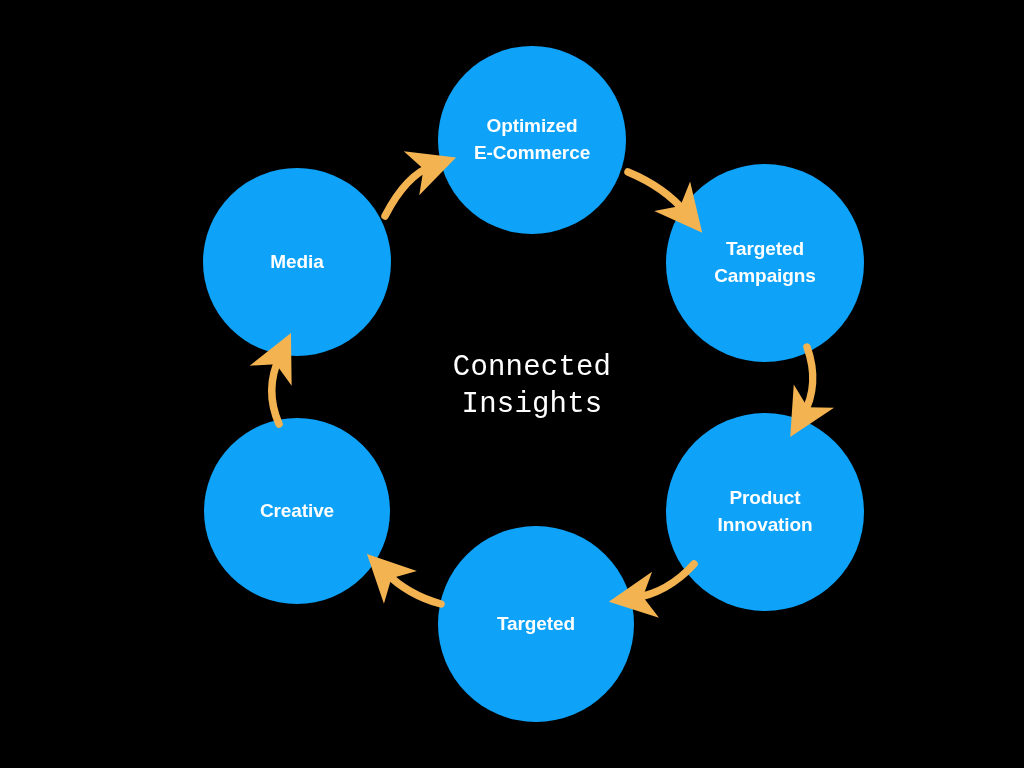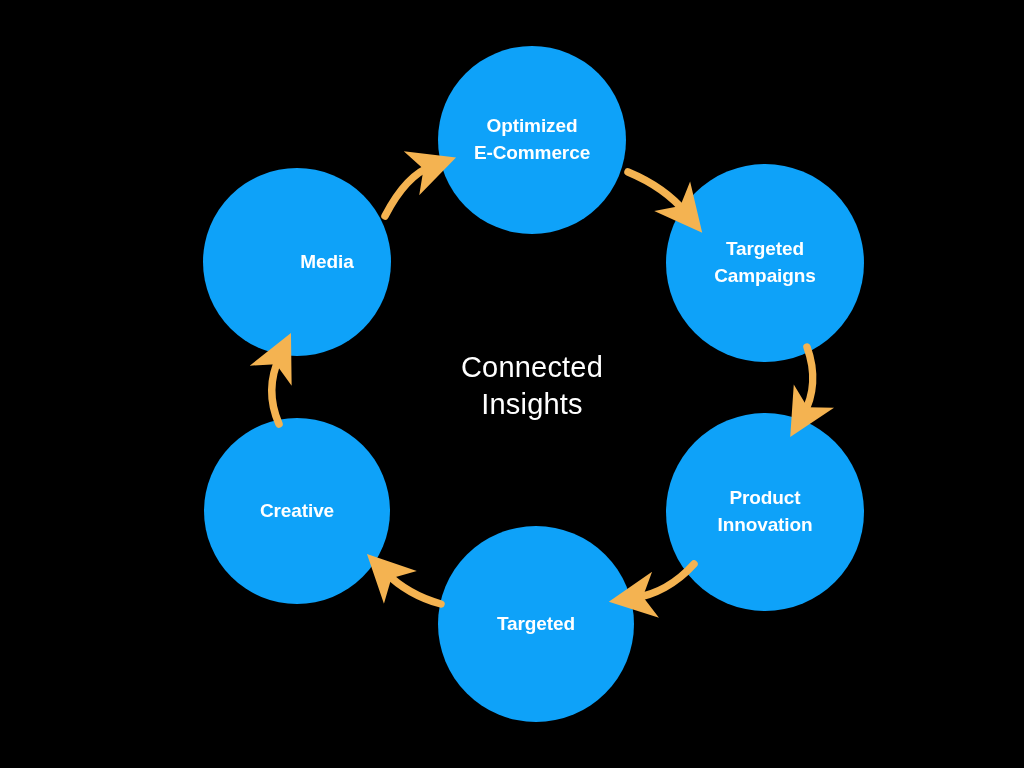--- a/index.html
+++ b/index.html
@@ -40,21 +40,21 @@
     white-space: pre-line;
     transform: translate(-50%, -50%);
   }
   #center-label {
     position: absolute;
     left: 532px;
     top: 386px;
     transform: translate(-50%, -50%);
     text-align: center;
     color: #ffffff;
-    font-family: Liberation Sans, sans-serif;
+    font-family: Liberation Mono, monospace;
     font-weight: normal;
     font-size: 29px;
     line-height: 1.28;
     white-space: pre-line;
     letter-spacing: 0.2px;
   }
 </style>
 </head>
 <body>
 
@@ -98,18 +98,18 @@
   <div class="node-label" style="left:765px; top:263px;">Targeted
 Campaigns</div>
 
   <div class="node-label" style="left:765px; top:512px;">Product
 Innovation</div>
 
   <div class="node-label" style="left:536px; top:624px;">Targeted</div>
 
   <div class="node-label" style="left:297px; top:511px;text-align:center;">Creative</div>
 
-  <div class="node-label" style="left:297px; top:262px;margin-left:30px;">Media</div>
+  <div class="node-label" style="left:297px; top:262px;">Media</div>
 
   <div id="center-label">Connected
 Insights</div>
 
 </div>
 
 </body></html>

